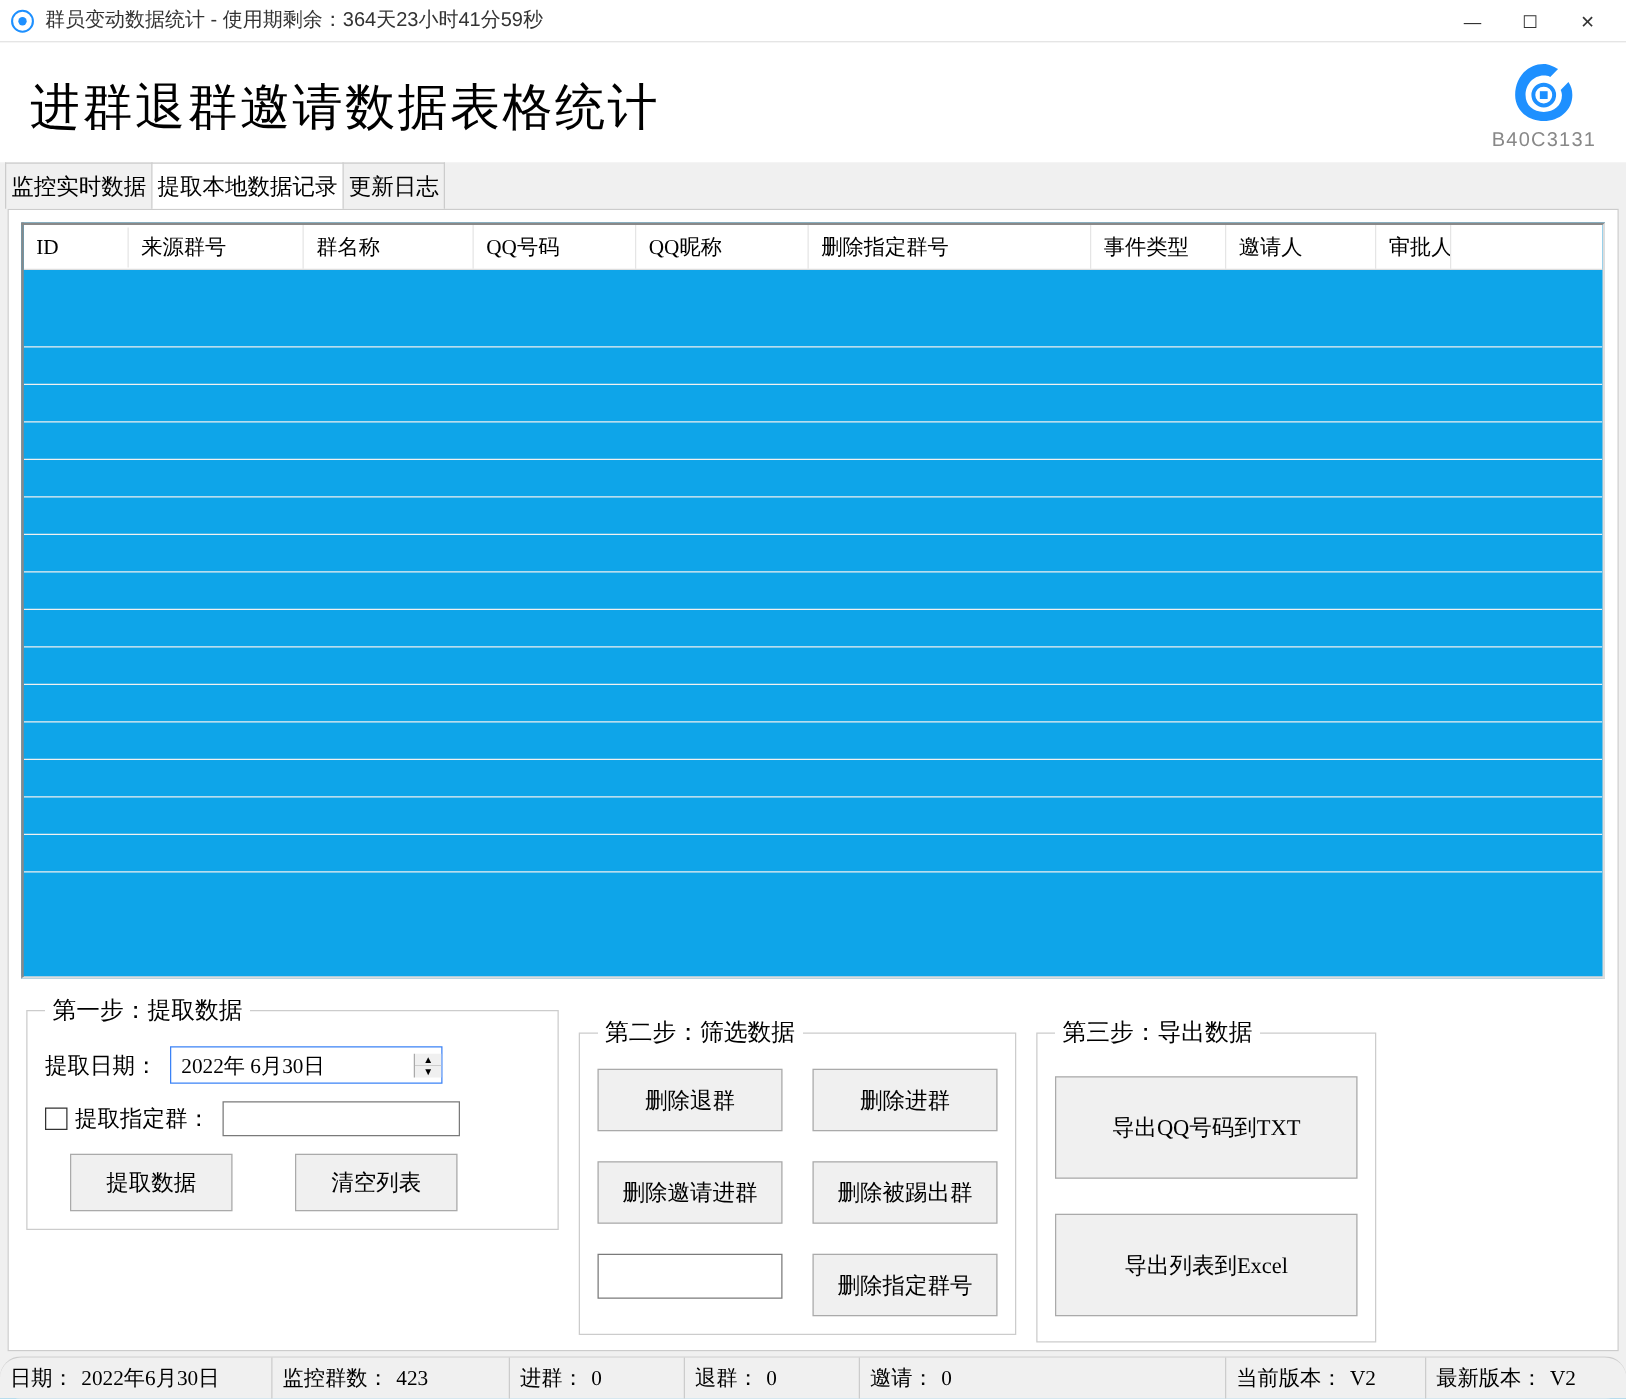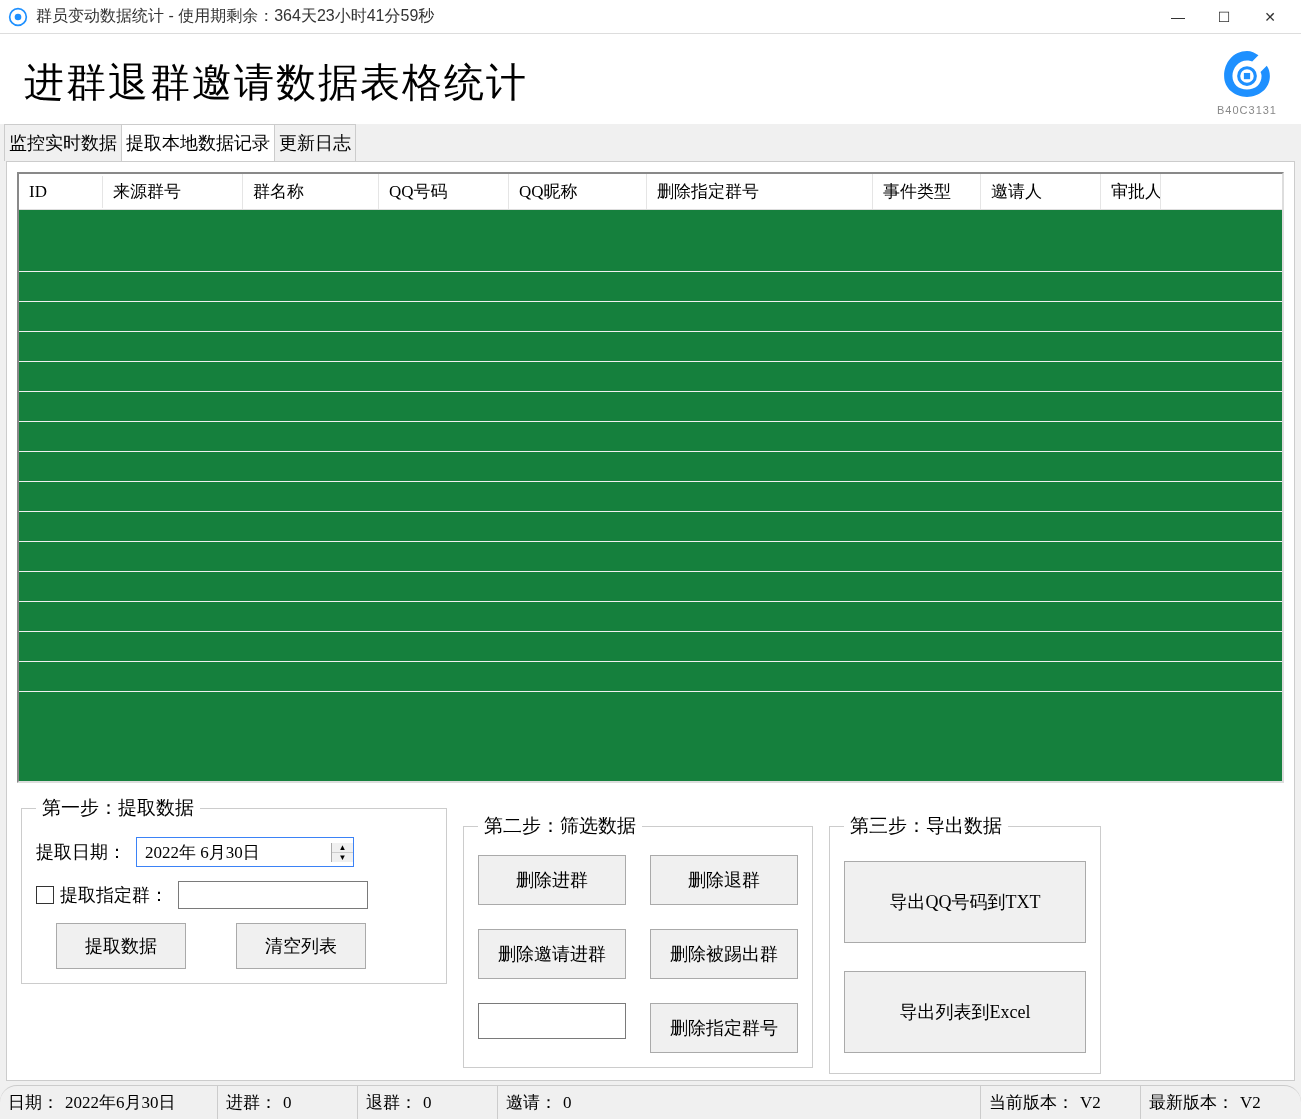--- a/index.html
+++ b/index.html
@@ -5,26 +5,26 @@
 * { box-sizing: border-box; margin: 0; padding: 0; }
 body { font-family: "Microsoft YaHei", SimSun, sans-serif; background: #f0f0f0; font-size: 14px; color: #000; width: 1301px; height: 1119px; overflow: hidden; display: flex; flex-direction: column; scrollbar-color:#ccc #f0f0f0;}
 .titlebar { height: 34px; background: #fff; display: flex; align-items: center; padding: 0 8px; border-bottom: 1px solid #ddd; }
 .titlebar .icon { width: 20px; height: 20px; margin-right: 8px; }
 .titlebar .title { flex: 1; font-size: 16px; color: #333; }
 .titlebar .winbtns { display: flex; gap: 0; }
 .titlebar .winbtn { width: 46px; height: 30px; display: flex; align-items: center; justify-content: center; font-size: 14px; color: #333; }
 .header { display: flex; align-items: center; padding: 14px 24px 8px 24px; background: #fff; }
 .header .slogan { font-family: "KaiTi","STKaiti",serif; font-size: 40px; font-weight: 500; letter-spacing: 2px; flex: 1; }
 .header .brand { display: flex; flex-direction: column; align-items: center; gap: 4px; }
-.header .brandcode { font-size: 11px; color: #888; letter-spacing: 1px; }
+.header .brandcode { font-size: 16px; color: #888; letter-spacing: 1px; }
 .tabs { display: flex; background: #f0f0f0; padding-left: 4px; }
 .tab { padding: 6px 4px; font-size: 18px; border: 1px solid #ccc; border-bottom: none; background: #f0f0f0; margin-right: -1px; position: relative;}
 .tab.active { background: #fff; z-index: 2; }
 .content { background: #fff; border: 1px solid #ccc; margin: 0 6px 4px 6px; display: flex; flex-direction: column; flex: 1; padding-bottom: 6px;}
-.tablewrap { flex: 1; border: 2px inset #ddd; margin: 10px 10px 4px 10px; overflow: hidden; display: flex; flex-direction: column; background: #15803d; gap: 32px; }
+.tablewrap { flex: 1; border: 2px inset #ddd; margin: 10px 10px 4px 10px; overflow: hidden; display: flex; flex-direction: column; background: #0ea5e9; gap: 32px; }
 .tablehead { display: flex; background: #fff; border-bottom: 1px solid #ddd; height: 36px; align-items: center; }
 .tablehead .col { padding: 6px 10px; border-right: 1px solid #e5e5e5; font-size: 17px; font-family: SimSun, serif; white-space: nowrap; overflow: hidden; }
 .tablebody { flex: 1; overflow: hidden; }
 .tablebody .row { height: 30px; border-bottom: 1px solid #f0f0f0; }
 .hscroll { height: 20px; overflow-x: scroll; overflow-y: hidden; }
 .hscroll-inner { width: 1400px; height: 1px; }
 .panels { display: flex; padding: 8px 14px 0 14px; gap: 16px; align-items: flex-start; }
 fieldset { border: 1px solid #ccc; padding: 16px 14px 14px 14px; font-size: 17px; }
 fieldset legend { padding: 0 6px; font-size: 19px; font-family: SimSun, serif; }
 .p1 { width: 426px; }
@@ -144,22 +144,22 @@
       </div>
       <div class="btnrow">
         <button class="btn">提取数据</button>
         <button class="btn">清空列表</button>
       </div>
     </fieldset>
 
     <fieldset class="p2">
       <legend>第二步：筛选数据</legend>
       <div class="grid">
+        <button class="btn">删除退群</button>
         <button class="btn">删除进群</button>
-        <button class="btn">删除退群</button>
         <button class="btn">删除邀请进群</button>
         <button class="btn">删除被踢出群</button>
         <input class="txtin2" style="">
         <button class="btn">删除指定群号</button>
       </div>
     </fieldset>
 
     <fieldset class="p3">
       <legend>第三步：导出数据</legend>
       <div class="col3">
@@ -168,20 +168,24 @@
       </div>
     </fieldset>
   </div>
 </div>
 
 <div class="status">
   <div class="cell" style="width:218px">
     <span>日期：</span>
     <span>2022年6月30日</span>
   </div>
+  <div class="cell" style="width:190px">
+    <span>监控群数：</span>
+    <span>423</span>
+  </div>
   <div class="cell" style="width:140px">
     <span>进群：</span>
     <span>0</span>
   </div>
   <div class="cell" style="width:140px">
     <span>退群：</span>
     <span>0</span>
   </div>
   <div class="cell grow">
     <span>邀请：</span>

